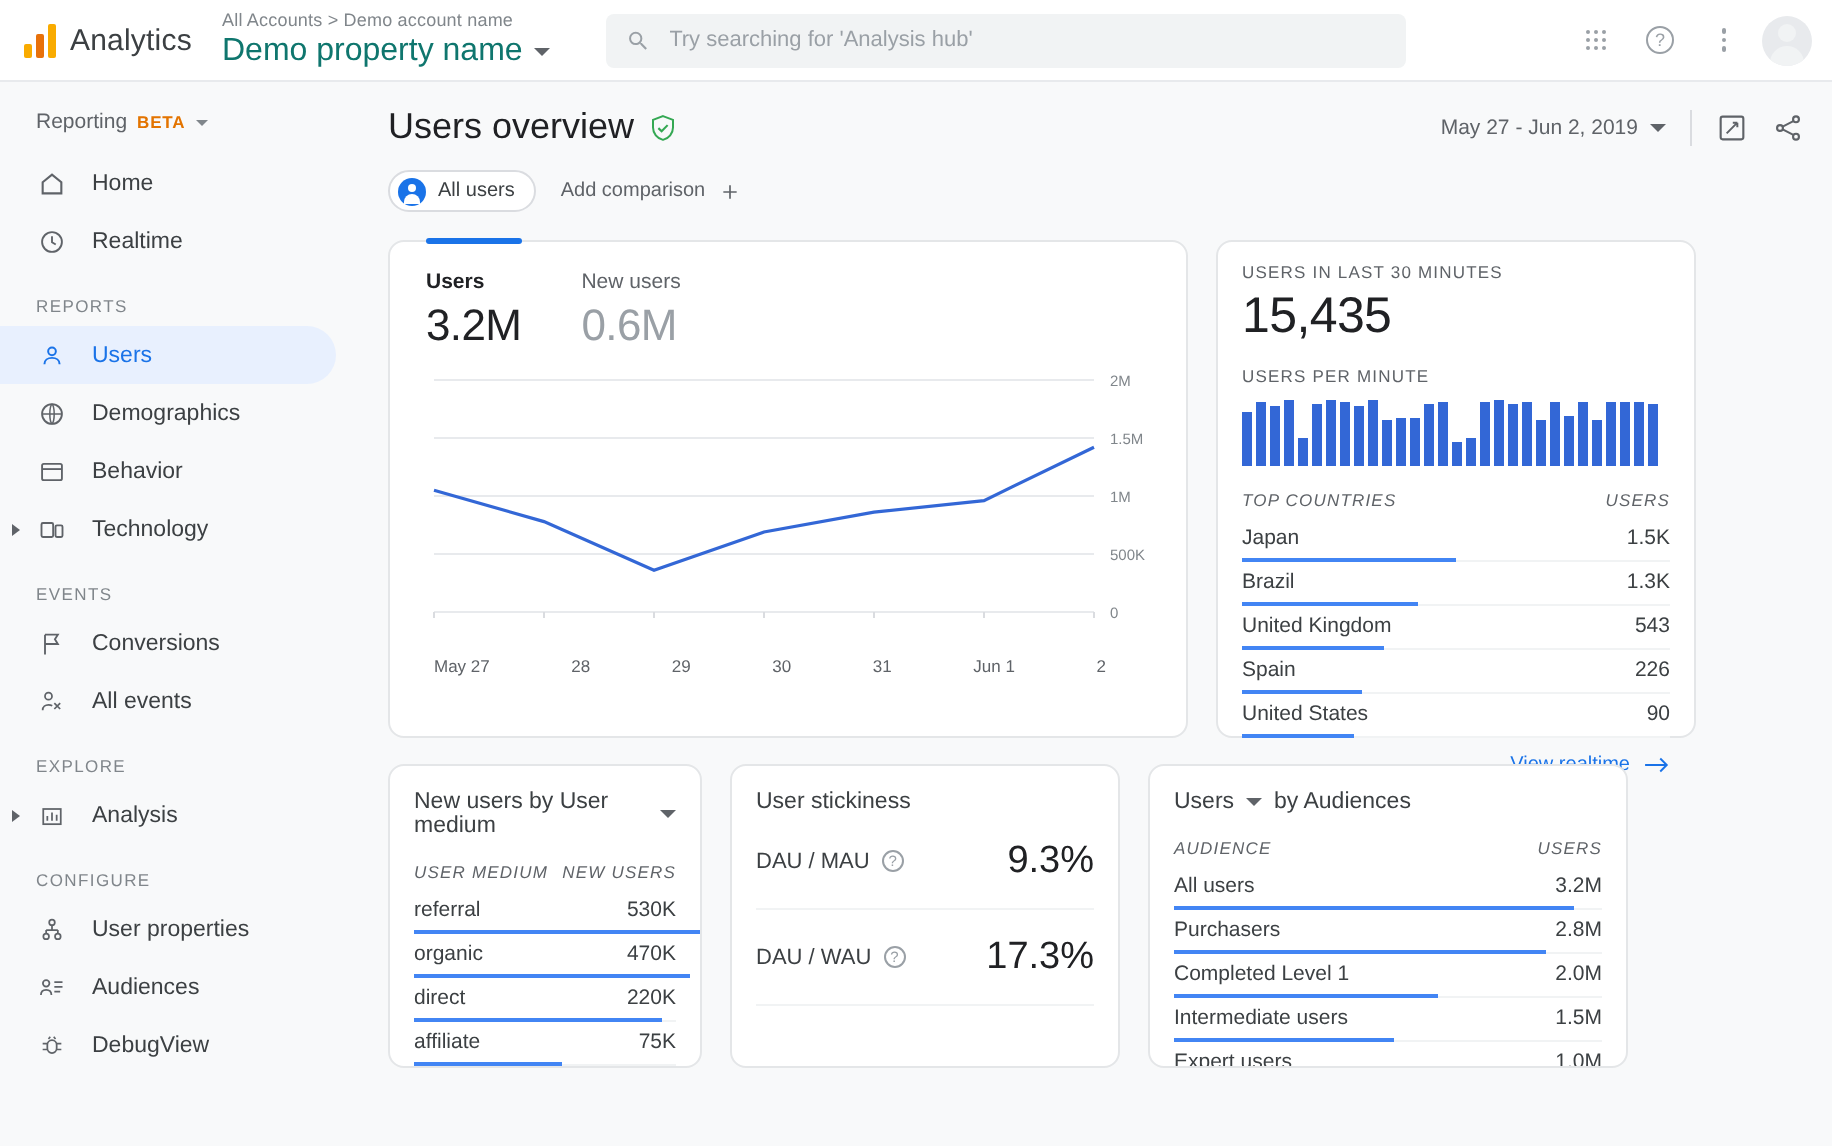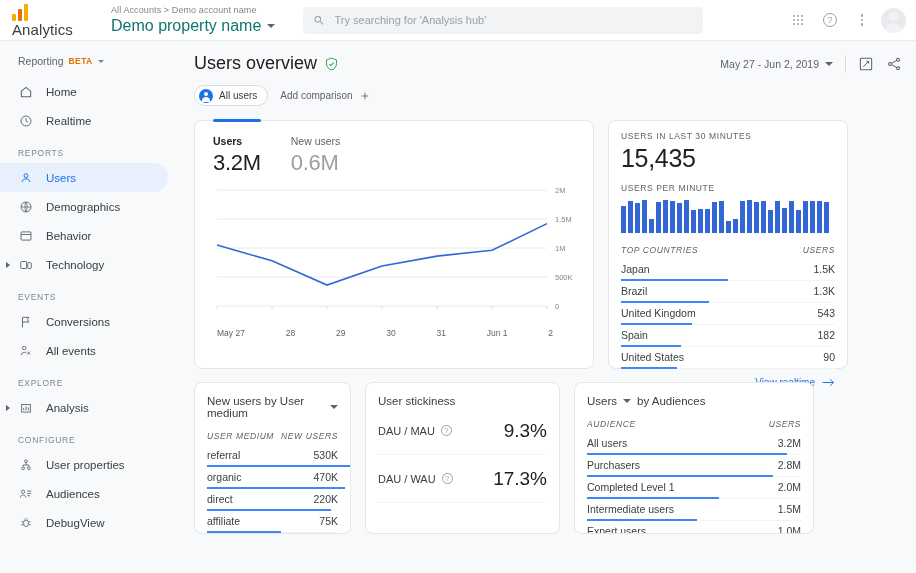--- a/index.html
+++ b/index.html
@@ -10,21 +10,21 @@
     overflow: hidden;
     color: #202124;
   }
   
   .topbar {
     height: 41px; background: #fff;
     display: flex; align-items: center;
     border-bottom: 1px solid #e8eaed;
     position: relative;
   }
-  .logo-wrap { display:flex; align-items:flex-start; padding-left:12px; width:105px;flex-direction:column; }
+  .logo-wrap { display:flex; align-items:flex-end; padding-left:12px; width:105px; }
   .ga-logo { display:flex; align-items:flex-end; height:18px; gap:2px; margin-right:7px;}
   .ga-logo i { display:block; width:4px; background:#f9ab00; border-radius:1px; }
   .ga-logo i:nth-child(1){ height:7px; background:#f9ab00;}
   .ga-logo i:nth-child(2){ height:12px; background:#e8710a;}
   .ga-logo i:nth-child(3){ height:17px; background:#f9ab00;}
   .brand { font-size:15px; color:#3c4043; letter-spacing:.1px;}
   .prop-block { margin-left:6px; }
   .breadcrumb { font-size:9px; color:#80868b; letter-spacing:.1px; line-height:11px;}
   .prop-name { font-size:16px; color:#0f766e; line-height:20px; display:flex; align-items:center; gap:6px;}
   .caret { width:0;height:0;border-left:4px solid transparent;border-right:4px solid transparent;border-top:4px solid #5f6368; display:inline-block;}
@@ -456,21 +456,21 @@
             <div class="trow">
        <div class="r-top">
          <span class="r-name">United Kingdom</span>
          <span class="r-val">543</span>
        </div>
        <span class="r-bar" style="width:71.4px"></span>
      </div>
             <div class="trow">
        <div class="r-top">
          <span class="r-name">Spain</span>
-         <span class="r-val">182</span>
+         <span class="r-val">226</span>
        </div>
        <span class="r-bar" style="width:59.5px"></span>
      </div>
             <div class="trow">
        <div class="r-top">
          <span class="r-name">United States</span>
          <span class="r-val">90</span>
        </div>
        <span class="r-bar" style="width:56.1px"></span>
      </div>

